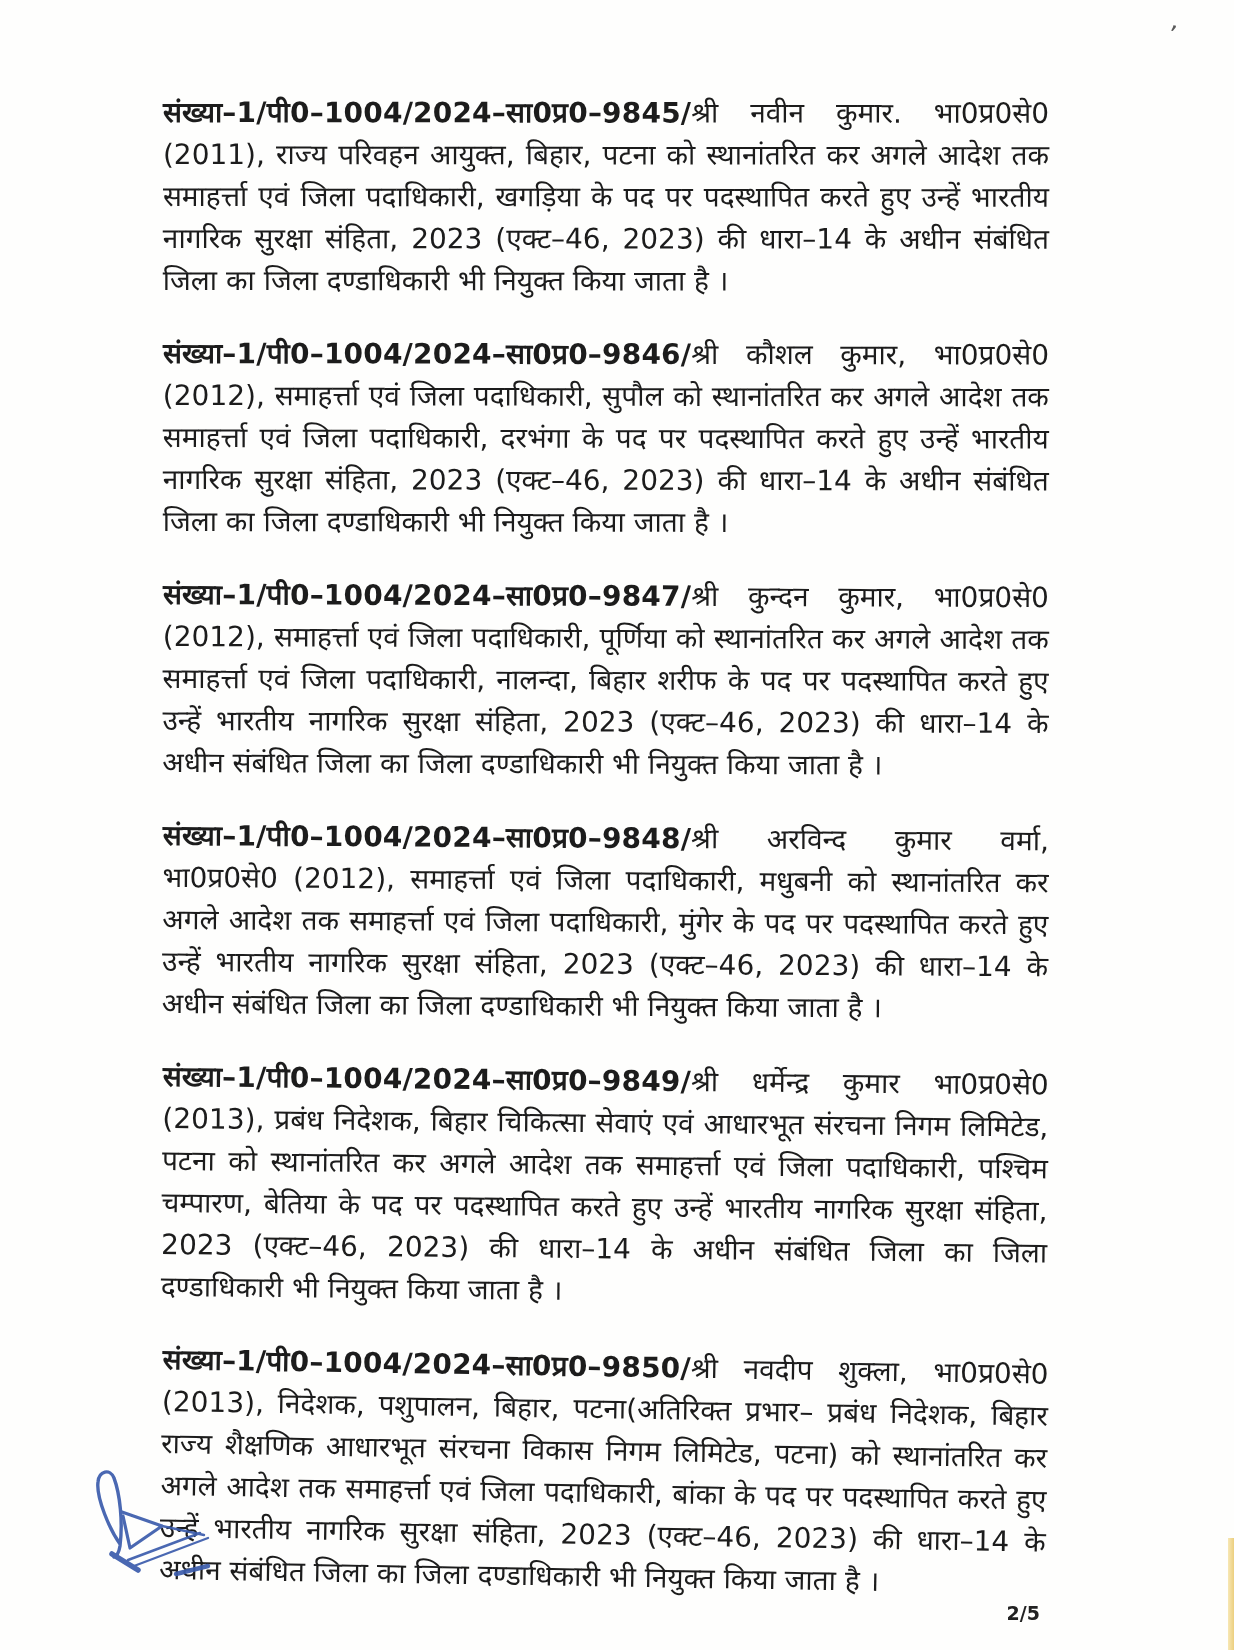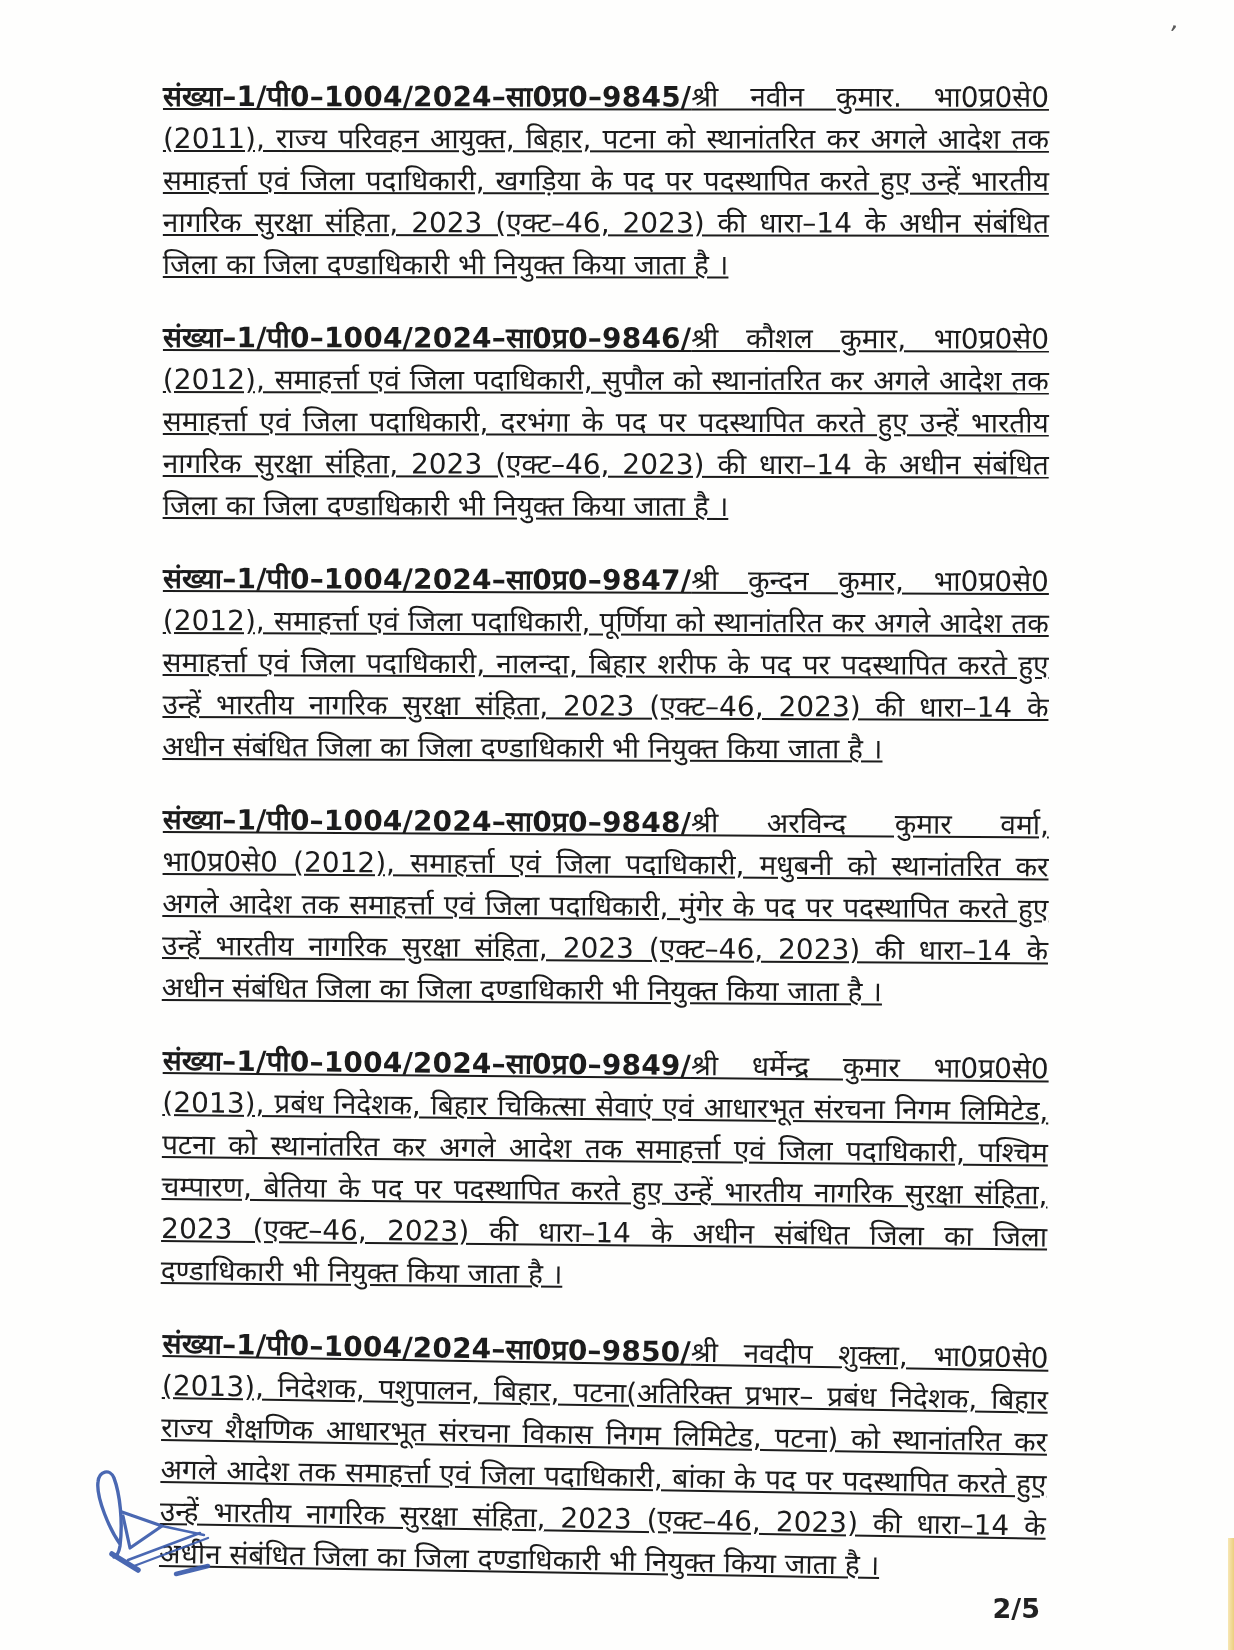--- a/index.html
+++ b/index.html
@@ -11,24 +11,23 @@
     position: relative;
     width: 1234px;
     height: 1650px;
     background: #fefefd;
     overflow: hidden;
     font-family: "DejaVu Sans", sans-serif;
     color: #1c1c1c;
   }
   .content {
     position: absolute;
-    top: 76px;
+    top: 92px;
     left: 163px;
     width: 886px;
-    text-decoration: underline;
   }
   .para {
     margin: 0 0 31px 0;
     font-size: 28px;
     line-height: 42px;
     text-align: justify;
     transform-origin: 0 0;
   }
   .para .ref {
     font-weight: 700;
@@ -37,21 +36,21 @@
   .tilt-0 { transform: rotate(0.05deg); }
   .tilt-1 { transform: rotate(0.10deg); }
   .tilt-2 { transform: rotate(0.20deg); }
   .tilt-3 { transform: rotate(0.35deg); }
   .tilt-4 { transform: rotate(0.55deg); }
   .tilt-5 { transform: rotate(0.95deg); }
   .page-number {
     position: absolute;
     right: 194px;
     bottom: 26px;
-    font-size: 27px;
+    font-size: 19px;
     font-weight: 700;
     color: #222;
   }
   .corner-mark {
     position: absolute;
     left: 1168px;
     top: 20px;
     font-size: 26px;
     color: #5a5a5a;
     transform: rotate(12deg);

